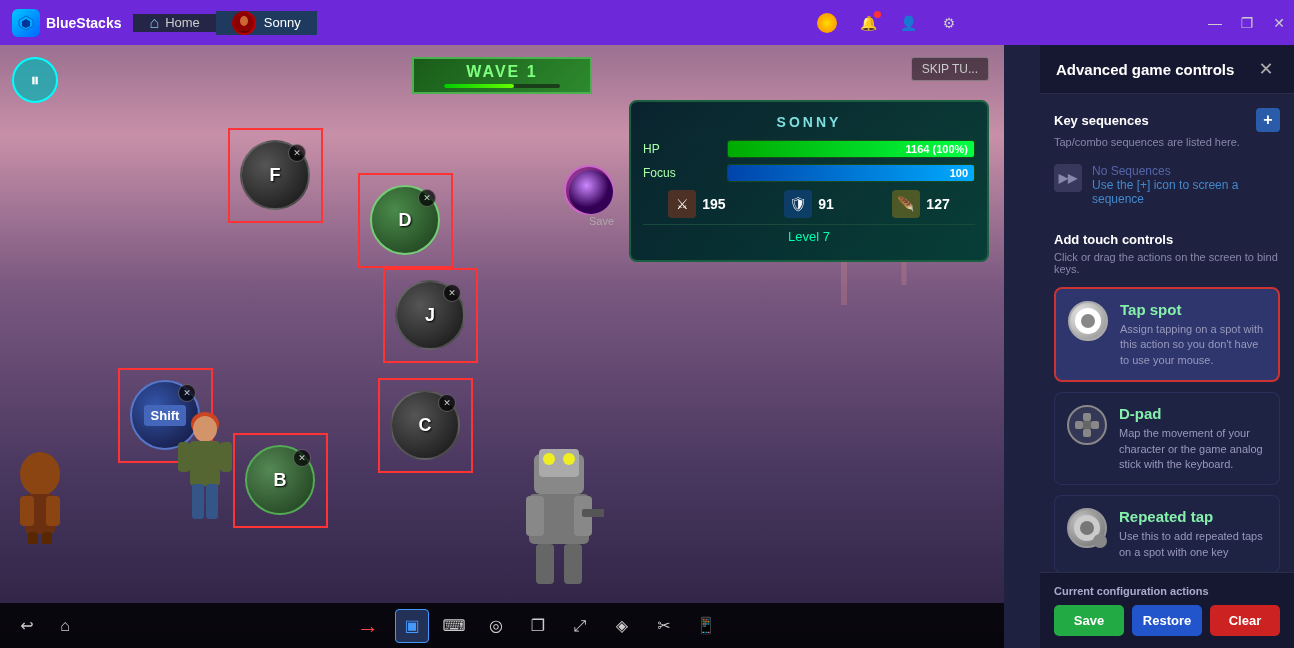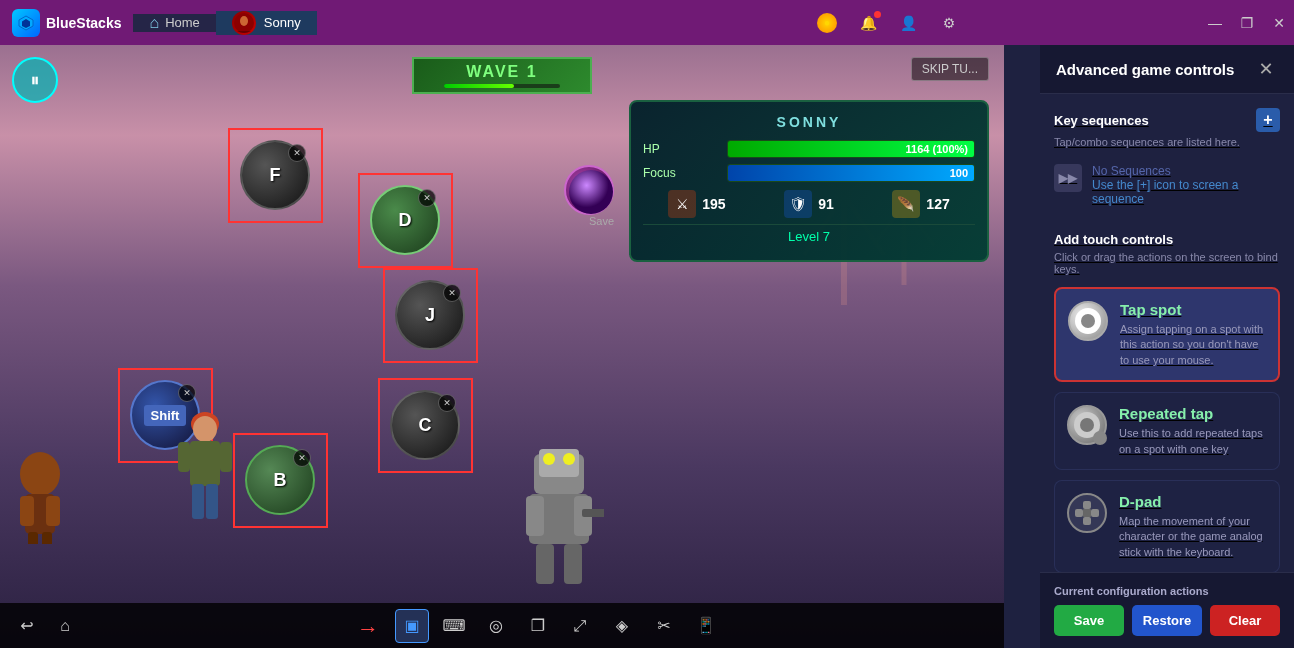--- a/index.html
+++ b/index.html
@@ -1,21 +1,21 @@
 <!DOCTYPE html>
 <html><head>
   <meta charset="utf-8">
   <style>
     * { margin: 0; padding: 0; box-sizing: border-box; }
     body { width: 1294px; height: 648px; overflow: hidden; font-family: 'Segoe UI', Arial, sans-serif; display: flex; flex-direction: column; }
 
     
     .title-bar {
       height: 45px;
-      background: #701a75;
+      background: #6d28d9;
       display: flex;
       align-items: center;
       flex-shrink: 0;
     }
     .title-bar-left {
       display: flex;
       align-items: center;
       gap: 0;
       flex: 1;
     }
@@ -444,21 +444,20 @@
       height: 24px;
       display: flex;
       align-items: center;
       justify-content: center;
     }
 
     .panel-body {
       flex: 1;
       overflow-y: auto;
       padding: 14px;
-      text-decoration: underline;
     }
 
     
     .section {
       margin-bottom: 18px;
     }
     .section-header {
       display: flex;
       align-items: center;
       justify-content: space-between;
@@ -916,52 +915,52 @@
         <div class="control-card active">
           <div class="card-icon tap-icon">
             <svg width="30" height="30" viewBox="0 0 30 30">
                 <circle cx="15" cy="15" r="13" fill="white"></circle>
                 <circle cx="15" cy="15" r="7" fill="#888"></circle>
               </svg>
           </div>
           <div class="card-content">
             <div class="card-title">Tap spot</div>
             <div class="card-desc">Assign tapping on a spot with this action so you don't have to use your mouse.</div>
-          </div>
-        </div>
-
-        <div class="control-card">
-          <div class="card-icon repeated-icon">
-            <svg width="30" height="30" viewBox="0 0 30 30">
-                <circle cx="15" cy="15" r="13" fill="#cccccc"></circle>
-                <circle cx="15" cy="15" r="7" fill="#777"></circle>
-              </svg>
-          </div>
-          <div class="card-content">
-            <div class="card-title">Repeated tap</div>
-            <div class="card-desc">Use this to add repeated taps on a spot with one key</div>
           </div>
         </div>
 
         <div class="control-card">
           <div class="card-icon dpad-icon">
             <svg width="30" height="30" viewBox="0 0 30 30">
               <rect x="11" y="3" width="8" height="8" rx="2" fill="#888"></rect>
               <rect x="11" y="19" width="8" height="8" rx="2" fill="#888"></rect>
               <rect x="3" y="11" width="8" height="8" rx="2" fill="#888"></rect>
               <rect x="19" y="11" width="8" height="8" rx="2" fill="#888"></rect>
               <rect x="11" y="11" width="8" height="8" rx="1" fill="#666"></rect>
             </svg>
           </div>
           <div class="card-content">
             <div class="card-title">D-pad</div>
             <div class="card-desc">Map the movement of your character or the game analog stick with the keyboard.</div>
           </div>
         </div>
 
+        <div class="control-card">
+          <div class="card-icon repeated-icon">
+            <svg width="30" height="30" viewBox="0 0 30 30">
+                <circle cx="15" cy="15" r="13" fill="#cccccc"></circle>
+                <circle cx="15" cy="15" r="7" fill="#777"></circle>
+              </svg>
+          </div>
+          <div class="card-content">
+            <div class="card-title">Repeated tap</div>
+            <div class="card-desc">Use this to add repeated taps on a spot with one key</div>
+          </div>
+        </div>
+
       </div>
     </div>
 
     <div class="config-footer">
       <div class="config-title">Current configuration actions</div>
       <div class="config-buttons">
         <button class="cfg-btn save">Save</button>
         <button class="cfg-btn restore">Restore</button>
         <button class="cfg-btn clear">Clear</button>
       </div>

